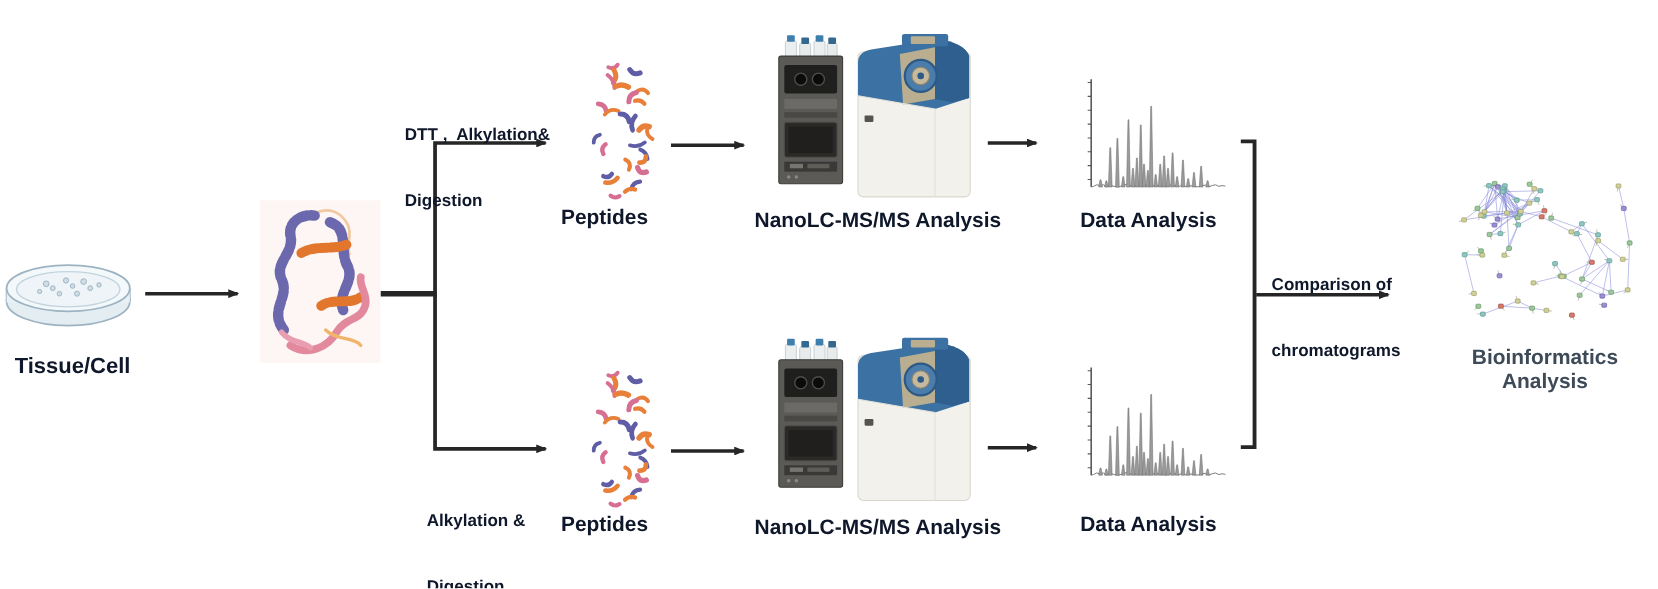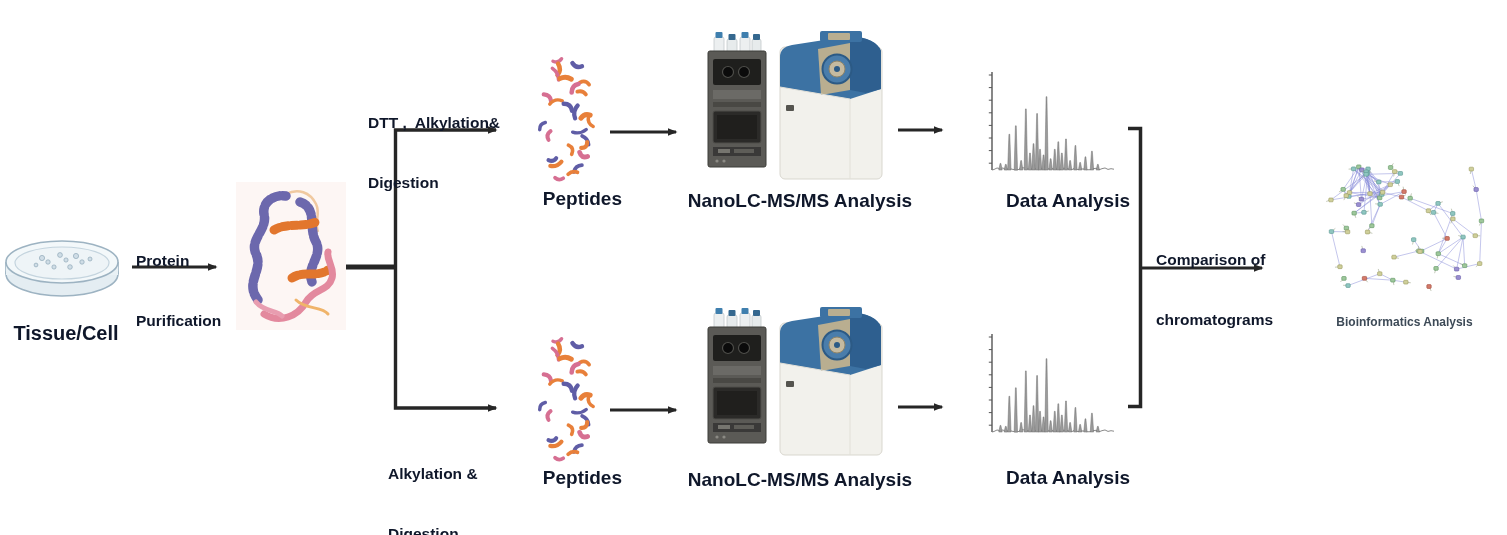--- a/index.html
+++ b/index.html
@@ -12,24 +12,24 @@
   }
   .connectors{position:absolute;left:0;top:0;width:1507px;height:535px;}
   .fig{position:absolute;}
   .fig svg{display:block;width:100%;height:100%;}
   .lbl{
     position:absolute;
     font-weight:700;
     color:#0f172a;
     white-space:pre-wrap;
   }
-  .lbl-big{font-size:19px;text-align:right;}
+  .lbl-big{font-size:19px;text-align:left;}
   .lbl-xl{font-size:20px;text-align:center;}
   .lbl-small{font-size:15.5px;line-height:20px;text-align:left;}
-  .lbl-bio{font-size:12px;text-align:center;}
+  .lbl-bio{font-size:19px;text-align:center;}
   .hiddefs{position:absolute;width:0;height:0;overflow:hidden;}
 </style>
 </head>
 <body>
 
 <div class="canvas">
 
   <svg class="hiddefs" aria-hidden="true">
     <defs>
 
@@ -515,24 +515,20 @@
           <line x1="49.557445681421086" y1="74.00861415080726" x2="54.38115209896747" y2="75.3246143017654" stroke="#aab29b" stroke-width="0.7"></line>
           <rect x="47.35744568142108" y="72.10861415080726" width="4.4" height="3.8" rx="0.9" fill="#cfcf9a" stroke="#9a9a5f" stroke-width="0.6"></rect>
           <line x1="87.8426073549781" y1="124.17397320549935" x2="92.80412372753887" y2="124.79313012003028" stroke="#aab29b" stroke-width="0.7"></line>
           <rect x="85.6426073549781" y="122.27397320549935" width="4.4" height="3.8" rx="0.9" fill="#cfcf9a" stroke="#9a9a5f" stroke-width="0.6"></rect>
         </g>
       </svg>
   </div>
 
   <div class="lbl lbl-xl" style="left:0px;top:322px;width:132px">Tissue/Cell</div>
 
-  <div class="lbl lbl-small" style="left:136px;top:211px">
-    <div>Protein</div>
-    <div>Purification</div>
-  </div>
 
 
   <div class="lbl lbl-small" style="left:368px;top:73px">
     <div>DTT ,  Alkylation&amp;</div>
     <div>Digestion</div>
   </div>
 
   <div class="lbl lbl-small" style="left:388px;top:424px">
     <div>Alkylation &amp;</div>
     <div>Digestion</div>

